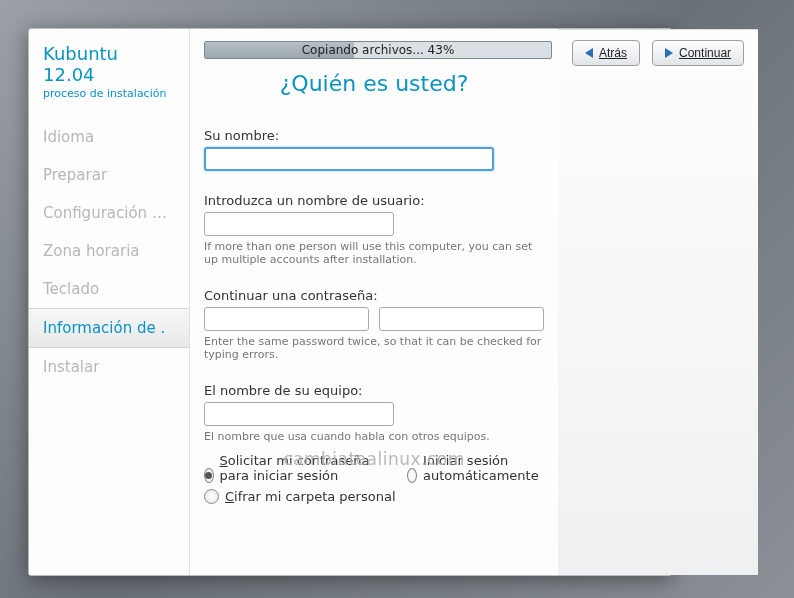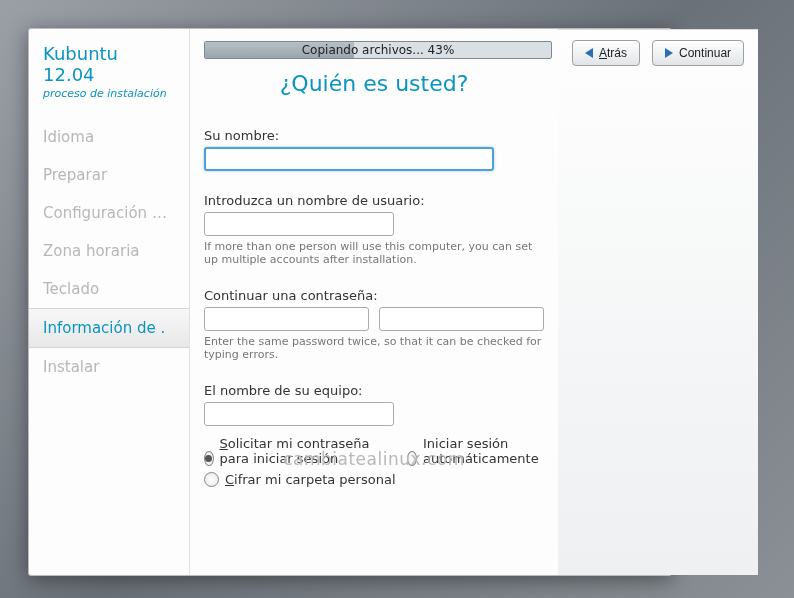--- a/index.html
+++ b/index.html
@@ -30,21 +30,20 @@
 .brand {
   color: #0a94c2;
   font-size: 18px;
   font-weight: 400;
   padding: 0 14px 2px 14px;
 }
 .subtitle {
   color: #0a94c2;
   font-size: 11px;
   padding: 0 14px 18px 14px;
-  font-style: italic;
 }
 .step {
   color: #b7b7b7;
   font-size: 15px;
   padding: 10px 14px;
   white-space: nowrap;
   overflow: hidden;
   text-overflow: ellipsis;
 }
 .step.active {
@@ -144,20 +143,21 @@
 .btn {
   height: 26px;
   padding: 0 12px;
   border: 1px solid #9aa0a3;
   border-radius: 4px;
   background: linear-gradient(#fefefe, #e2e5e7);
   font-size: 12px;
   color: #222;
   display: flex; align-items: center; gap: 6px;
   cursor: pointer;
+  text-decoration: underline;
 }
 .arrow-left, .arrow-right {
   width: 0; height: 0;
   border-top: 5px solid transparent;
   border-bottom: 5px solid transparent;
 }
 .arrow-left { border-right: 8px solid #2a6fb5; }
 .arrow-right { border-left: 8px solid #2a6fb5; }
 </style>
 </head>
@@ -197,20 +197,21 @@
 
         <div class="field-label">Continuar una contraseña:</div>
         <div class="pw-row">
           <input type="password" class="text-input pw" value="" style="">
           <input type="password" class="text-input pw" value="" style="">
         </div>
         <div class="hint">Enter the same password twice, so that it can be checked for typing errors.</div>
 
         <div class="field-label">El nombre de su equipo:</div>
         <input class="text-input short" value="" style="">
+        <div class="hint">El nombre que usa cuando habla con otros equipos.</div>
 
         <div class="radio-row">
           <div class="radio-item">
             <span class="radio-circle checked"></span>
             <span class="radio-label"><u>S</u><span>olicitar mi contraseña para iniciar sesión</span></span>
           </div>
           <div class="radio-item">
             <span class="radio-circle"></span>
             <span class="radio-label">Iniciar sesión automáticamente</span>
           </div>

